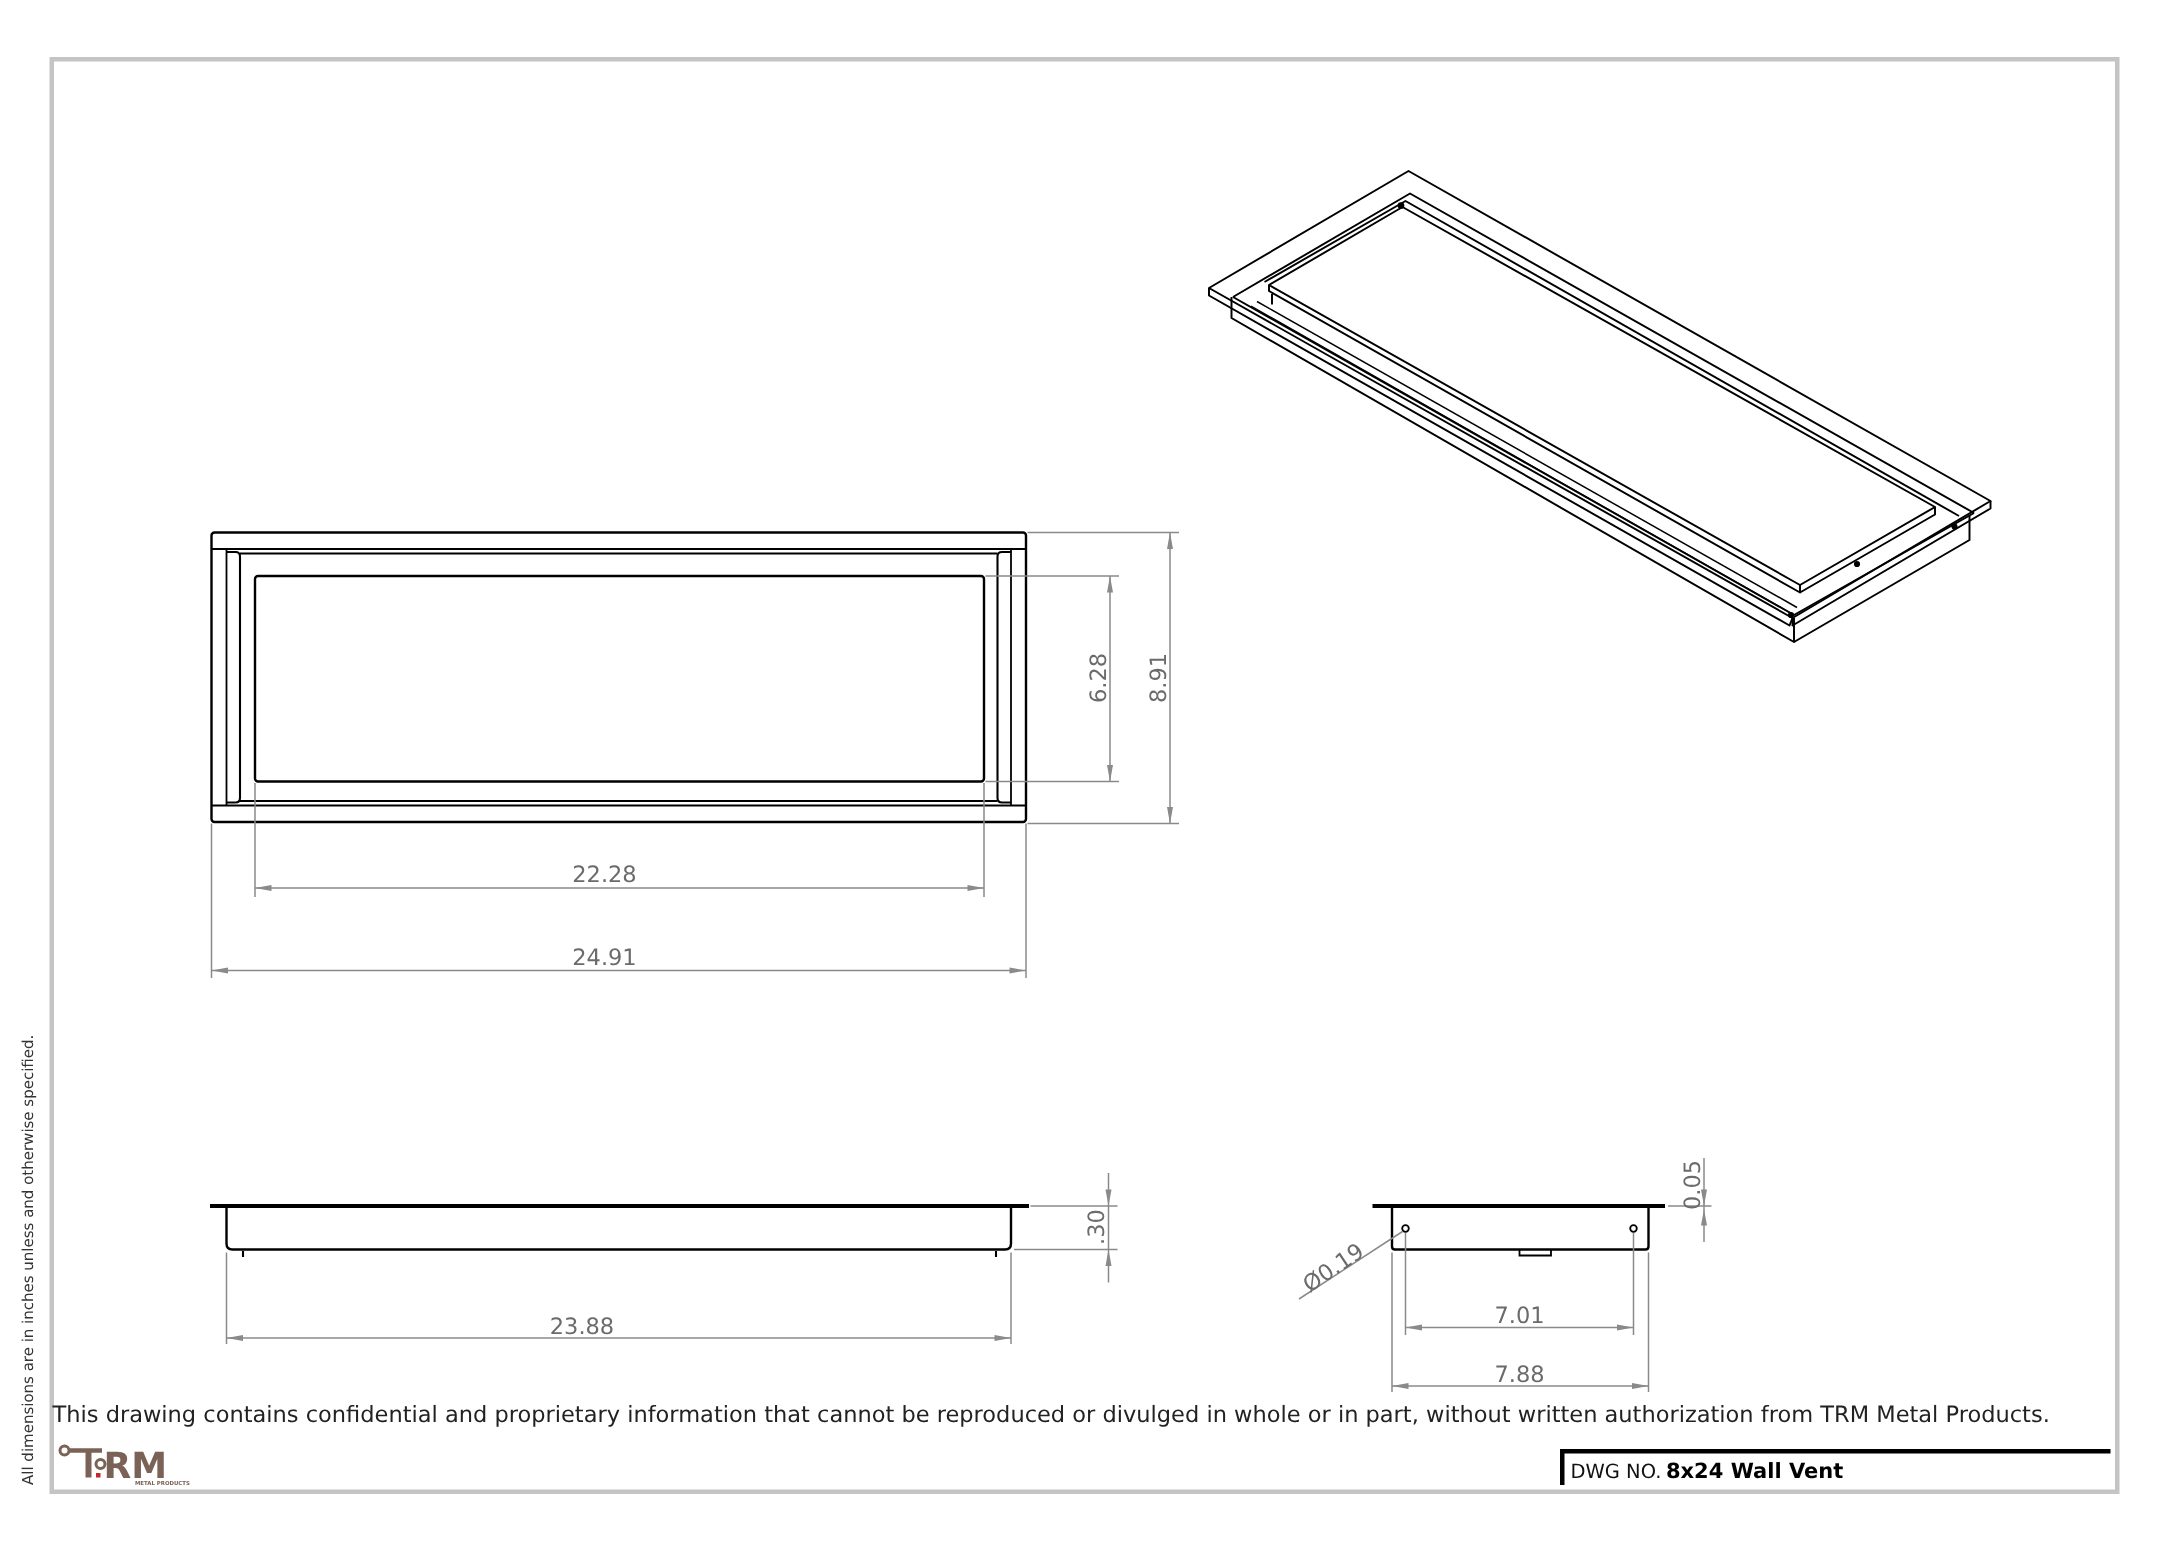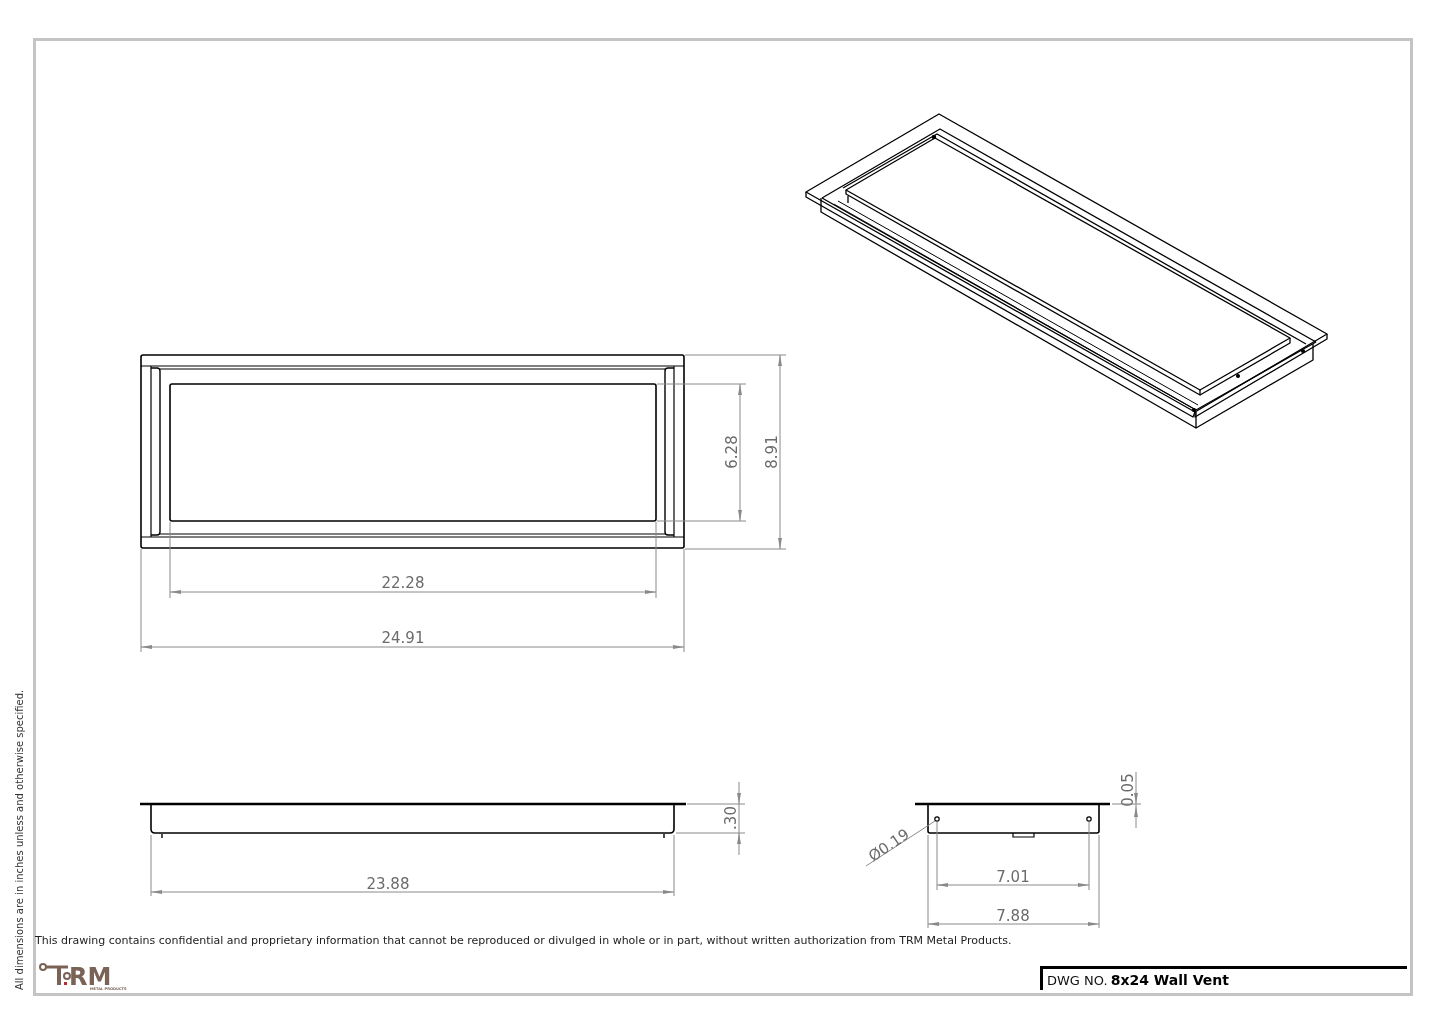--- a/index.html
+++ b/index.html
@@ -8,21 +8,21 @@
     #sheet { position: absolute; left: 0; top: 0; width: 1445px; height: 1032px; }
     .dim-text { font-family: "DejaVu Sans", sans-serif; font-size: 15px; fill: #6b6b6b; }
     .side-note {
       position: absolute; left: 14px; top: 990px;
       transform-origin: 0 0; transform: rotate(-90deg);
       font-size: 10px; color: #333; white-space: nowrap;
       font-family: "DejaVu Sans", sans-serif;
     }
     .footer-note {
       position: absolute; left: 35px; top: 934px;
-      font-size: 11px; color: #222; white-space: nowrap;
+      font-size: 15px; color: #222; white-space: nowrap;
       font-family: "DejaVu Sans", sans-serif;
     }
     .title-block {
       position: absolute; left: 1040px; top: 966px; width: 367px; height: 24px;
       border-top: 3px solid #000; border-left: 3px solid #000;
       box-sizing: border-box; background: #fff;
       font-family: "DejaVu Sans", sans-serif;
       padding-left: 4px; line-height: 22px; white-space: nowrap;
     }
     .title-block .lbl { font-size: 13px; color: #111; }

